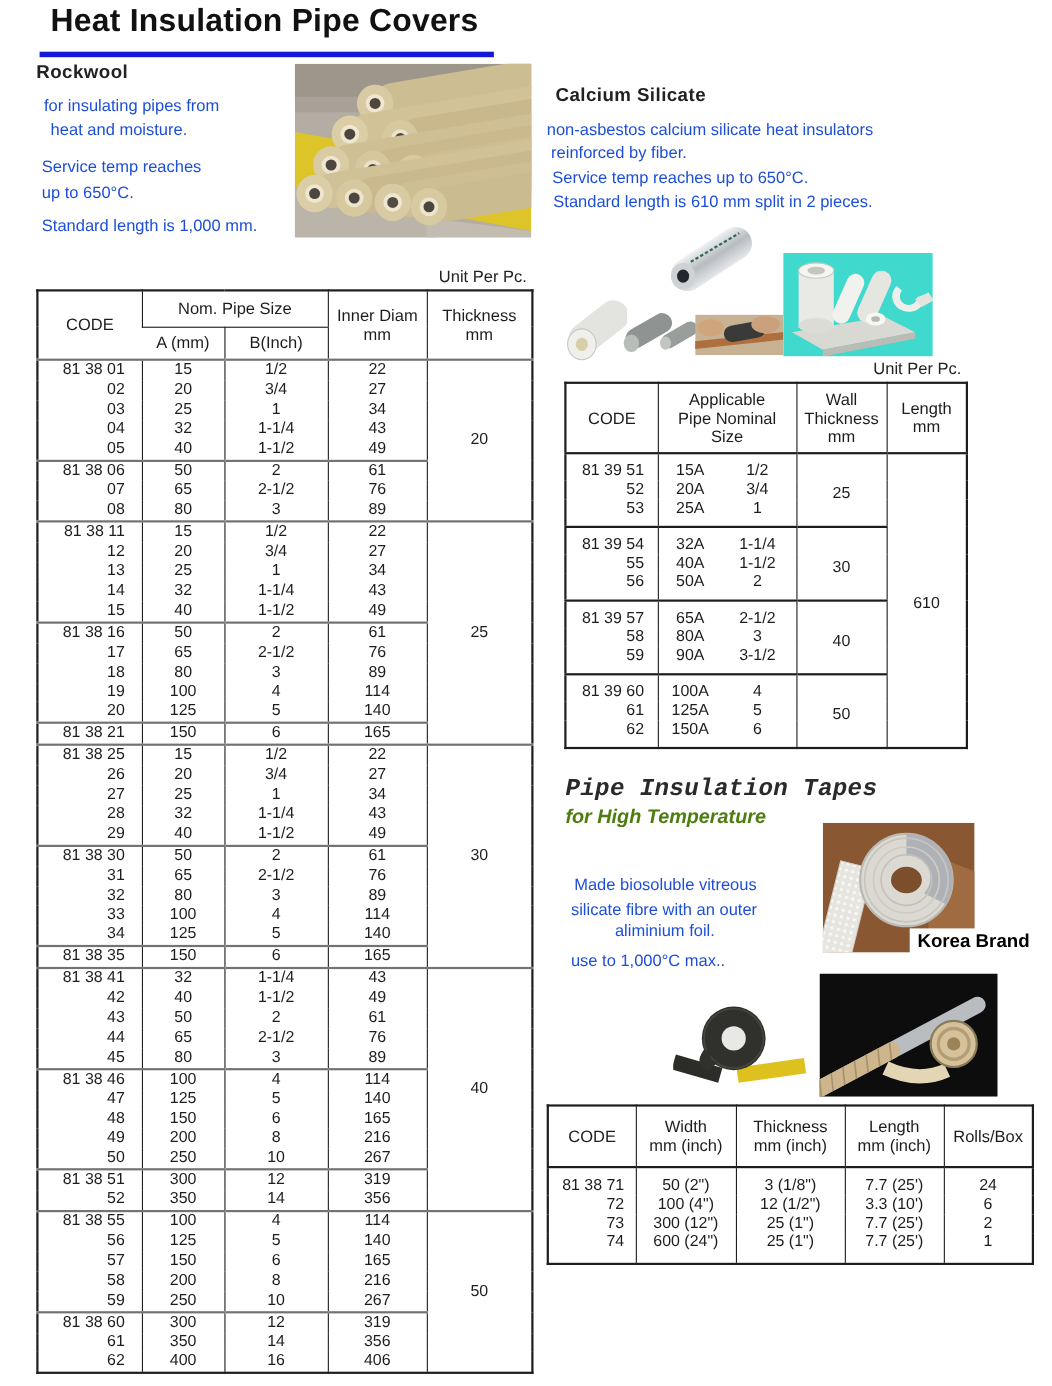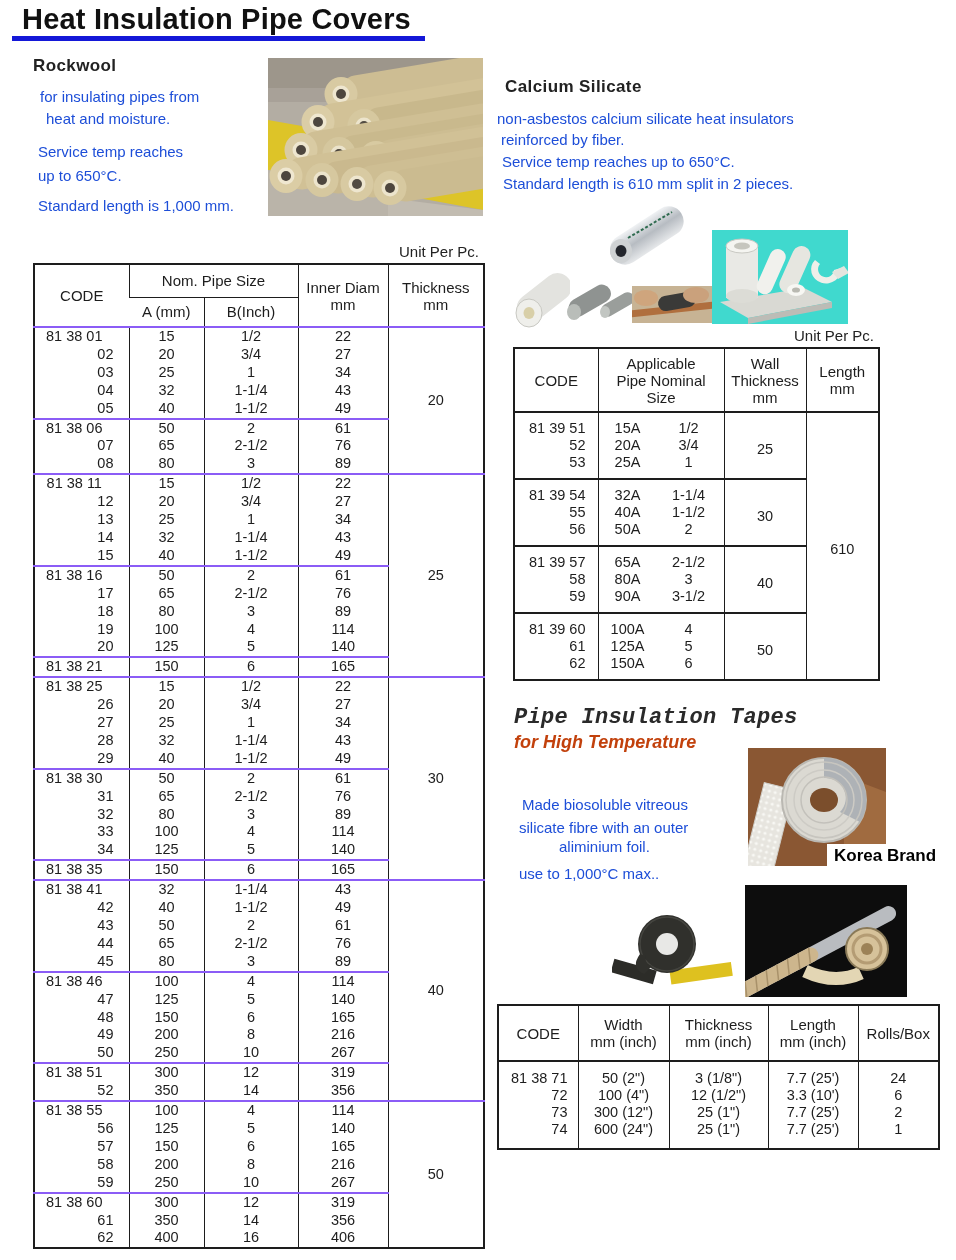--- a/index.html
+++ b/index.html
@@ -4,33 +4,33 @@
 <style>
   * { margin:0; padding:0; box-sizing:border-box; }
   html,body { background:#ffffff; }
   body {
     width:956px; height:1260px; position:relative; overflow:hidden;
     font-family:"Liberation Sans", sans-serif; color:#1d1d1d;
   }
 
   
   .page-title {
-    position:absolute; left:12px; top:1px;
+    position:absolute; left:36px; top:1px;
     font-size:29px; font-weight:700; color:#111;
-    padding:2px 14px 0 10px;
+    padding:2px 14px 11px 10px;
     border-bottom:5px solid #1418d8;
     letter-spacing:0.2px;
   }
 
   
   .sec-heading { position:absolute; font-size:17px; font-weight:700; color:#222; letter-spacing:0.4px; }
   .desc-line   { position:absolute; font-size:15px; color:#1d4ed8; white-space:nowrap; }
 
   .tapes-h1 { position:absolute; left:514px; top:705px; font-size:22px; font-weight:700; font-style:italic; color:#2a2a2a; letter-spacing:0.3px;font-family:Liberation Mono, monospace; }
-  .tapes-h2 { position:absolute; left:514px; top:732px; font-size:18px; font-weight:700; font-style:italic; color:#c2410c; }
+  .tapes-h2 { position:absolute; left:514px; top:732px; font-size:18px; font-weight:700; font-style:italic; color:#4d7c0f; }
 
   .korea-brand {
     position:absolute; left:827px; top:844px;
     background:#ffffff; color:#000;
     font-size:17px; font-weight:700; padding:2px 7px; white-space:nowrap;
   }
 
   
   table { border-collapse:collapse; table-layout:fixed; color:#1d1d1d; }
   th { font-weight:400; }
@@ -41,21 +41,21 @@
   .rw { position:absolute; left:33px; top:243px; width:450px; }
   .rw table { width:450px; border:2px solid #1d1d1d; }
   .rw th, .rw td { border-left:1.5px solid #1d1d1d; text-align:center; padding:0; }
   .rw th:first-child, .rw td:first-child { border-left:none; }
   .rw thead th { font-size:15px; }
   .rw thead tr:first-child th { height:33px; }
   .rw thead tr:last-child th { height:30px; }
   .rw thead th.nom { border-bottom:1.5px solid #1d1d1d; }
   .rw tbody td { height:17.9px; line-height:17.9px; font-size:14.5px; }
   .rw tbody td.code { text-align:right; padding-right:15px; }
-  .rw tbody tr.grp-start td, .rw tbody tr.sub-start td { border-top:2px solid #8b5cf6;text-align:center; }
+  .rw tbody tr.grp-start td, .rw tbody tr.sub-start td { border-top:2px solid #737373; }
   .rw thead { border-bottom:2px solid #1d1d1d; }
 
   
   .cs { position:absolute; left:513px; top:327px; width:365px; }
   .cs table { width:365px; border:2px solid #1d1d1d; }
   .cs th, .cs td { border-left:1.5px solid #1d1d1d; padding:0; }
   .cs th:first-child, .cs td:first-child { border-left:none; }
   .cs thead th { height:64px; font-size:15px; text-align:center; vertical-align:middle; border-bottom:2px solid #1d1d1d;margin-top:34px; }
   .cs tbody td { font-size:14.5px; line-height:17px; vertical-align:middle; }
   .cs tbody td.code { text-align:right; padding-right:12px; }

